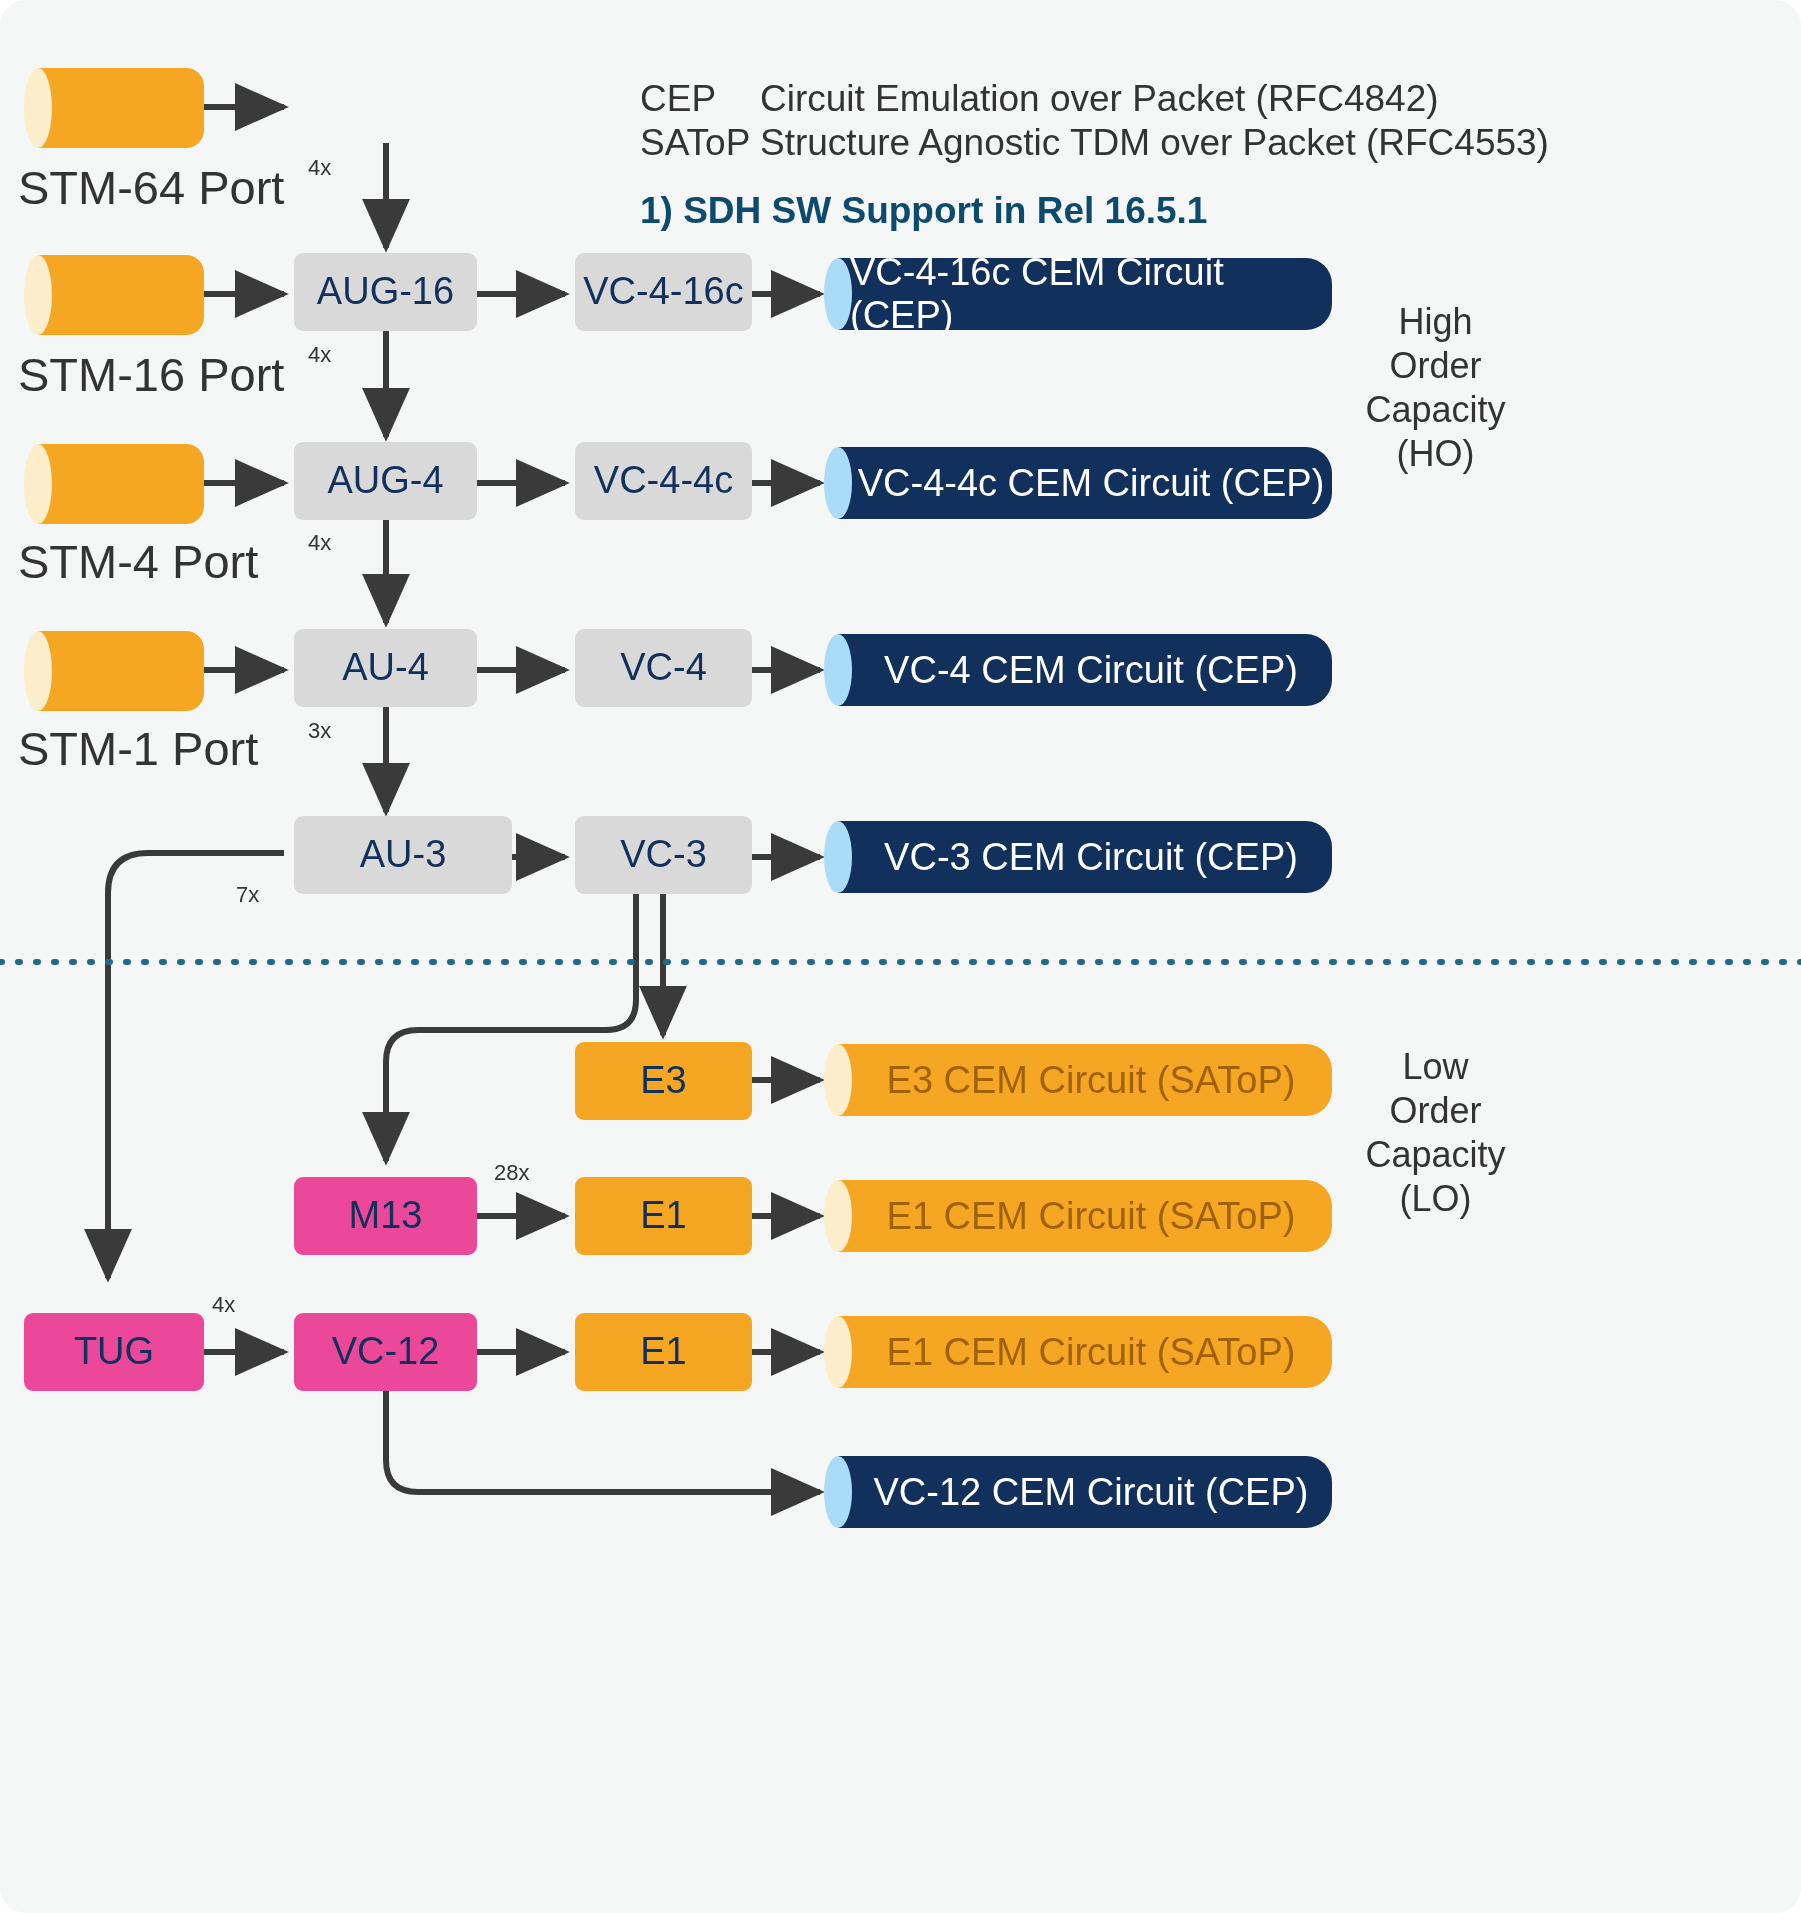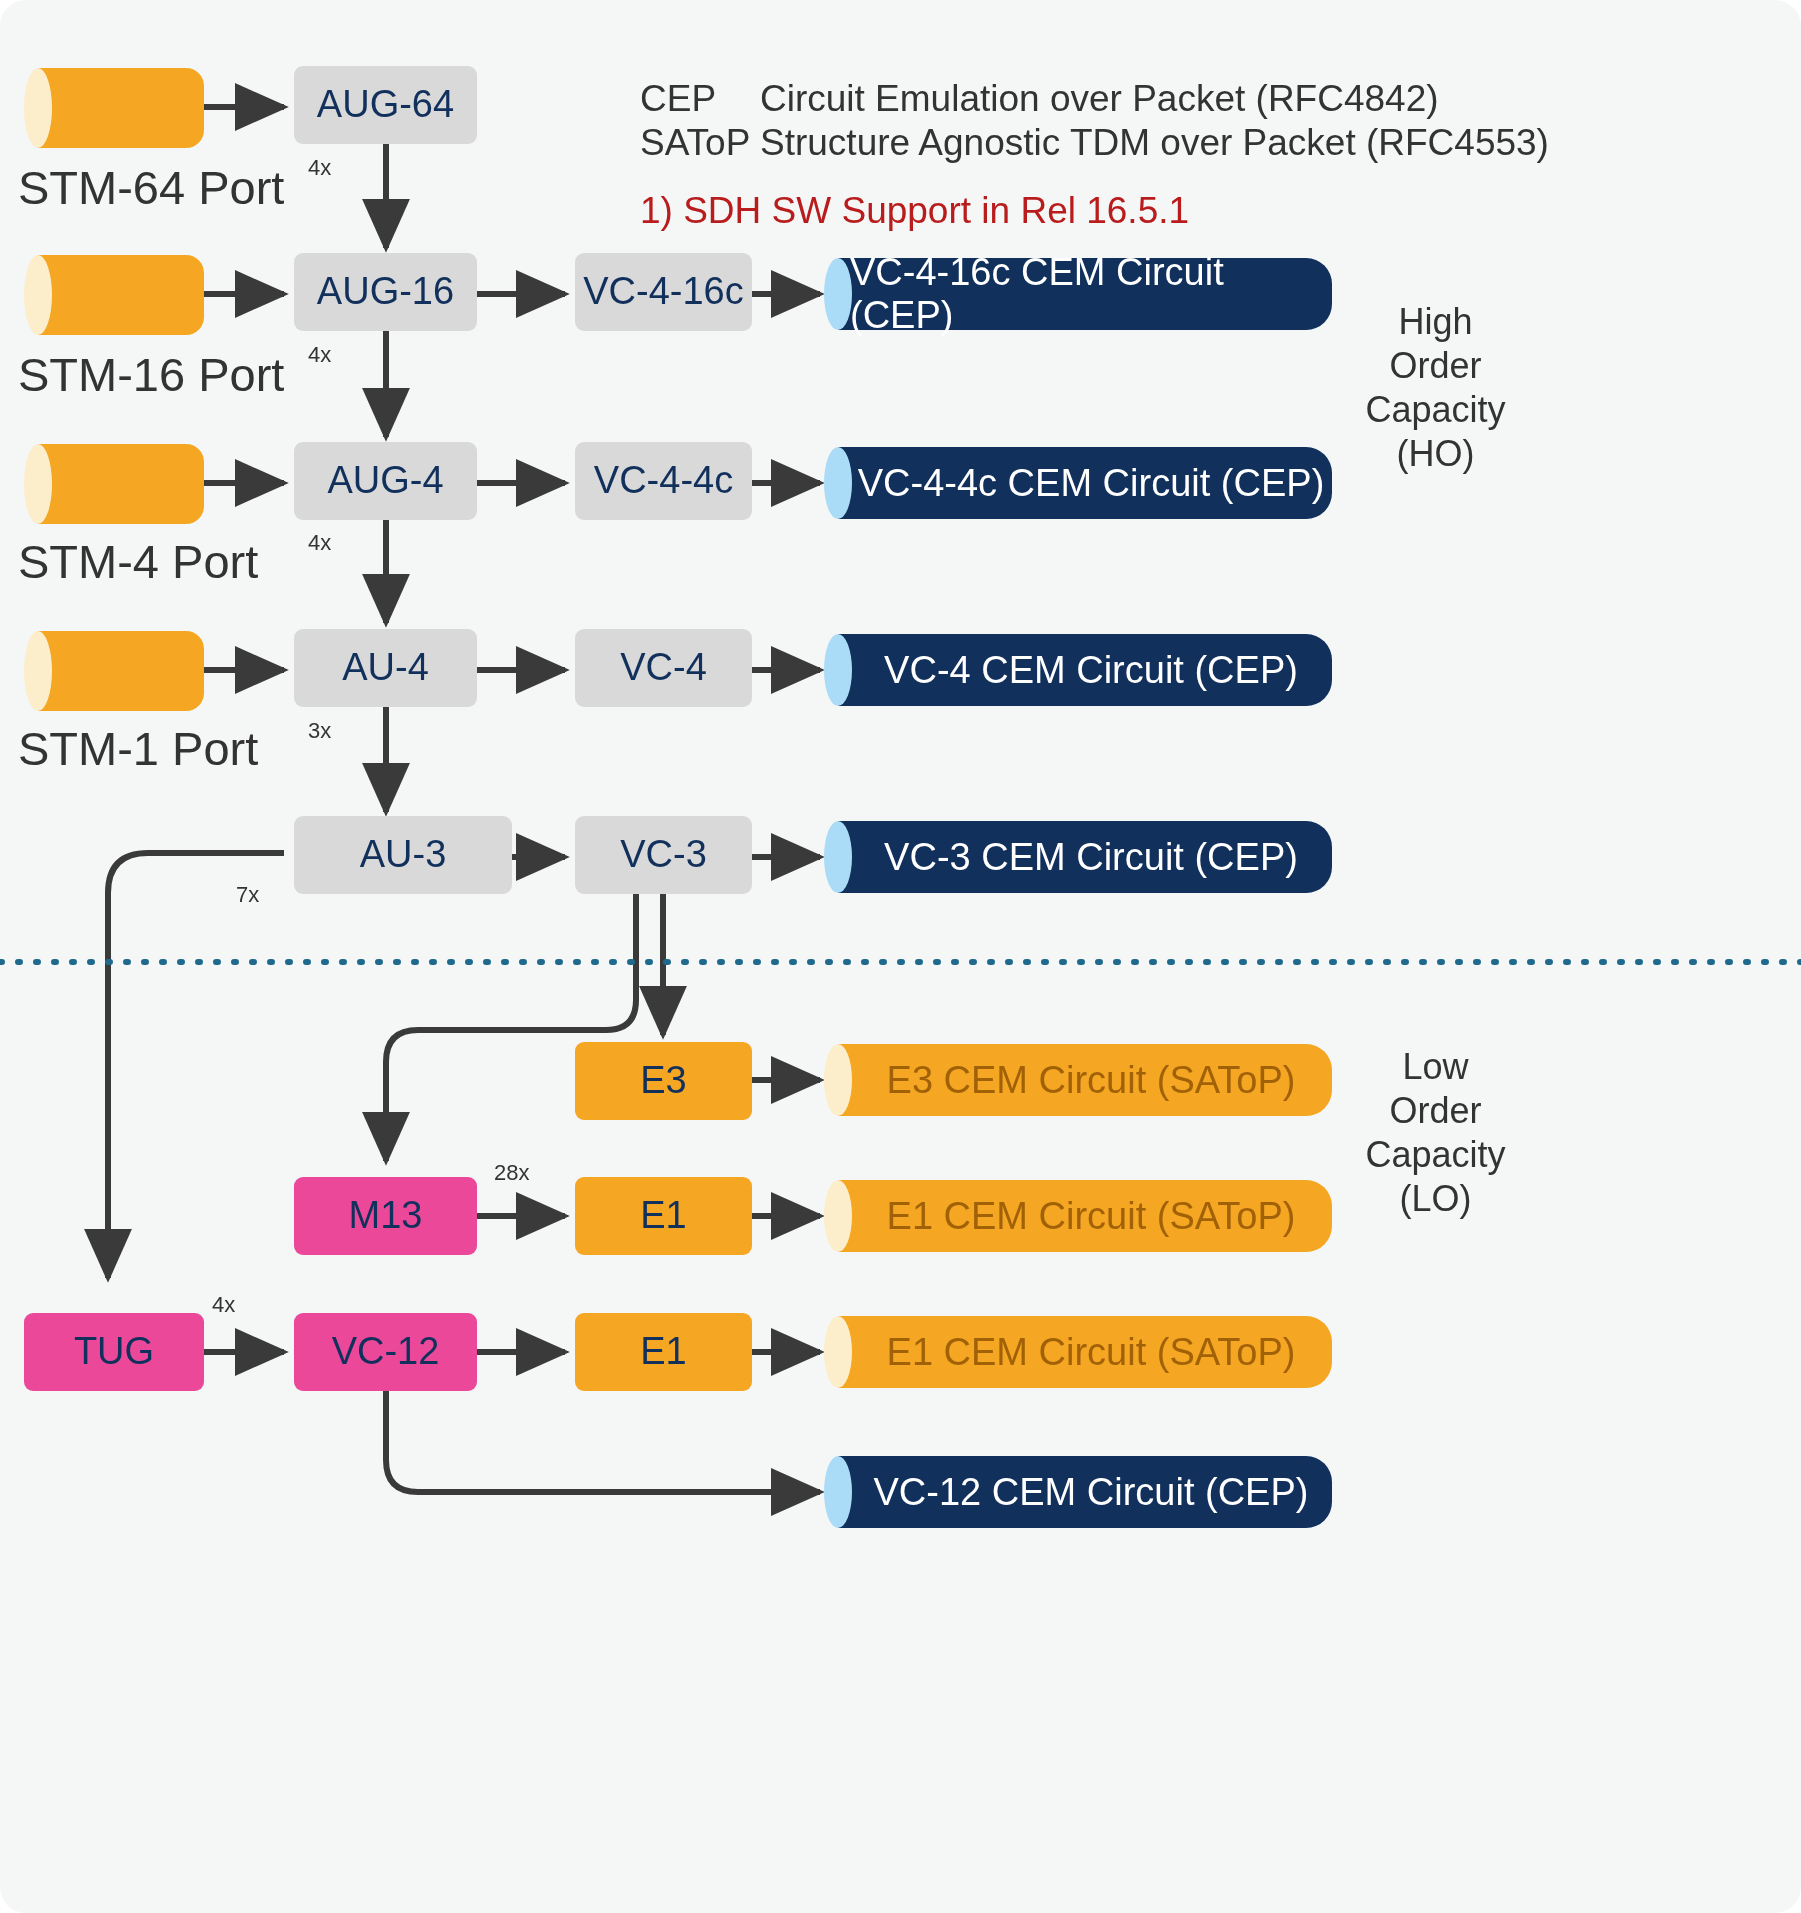--- a/index.html
+++ b/index.html
@@ -26,21 +26,21 @@
   .cyl.orange .cap{background:#fdeecb;}
   .cyl.orange .txt{color:#a16207;}
   .cyl.port .body{background:#f5a623;border-radius:0 18px 18px 0;}
   .cyl.port .cap{background:#fdeecb;}
 
   .lbl{position:absolute;color:#333333;font-size:47px;white-space:nowrap;}
   .lbl.mult{font-size:22px;}
   .lbl.stacked{white-space:normal;text-align:center;line-height:1.22;font-size:36px;}
 
   .legend{position:absolute;color:#333333;font-size:37px;white-space:nowrap;}
-  .legend.bold{font-weight:normal;font-size:37px;color:#b91c1c;}
+  .legend.bold{font-weight:bold;font-size:37px;color:#0c4a6e;}
 </style>
 </head>
 <body>
 
 <div id="root">
 
   <svg id="svg-layer" viewBox="0 0 1801 1913">
     <defs>
       <marker id="ah" markerWidth="9" markerHeight="8" refX="8.2" refY="4" orient="auto" markerUnits="strokeWidth">
         <path d="M0,0 L9,4 L0,8 z" fill="#3a3a3a"></path>
@@ -114,21 +114,20 @@
     <div class="cap"></div>
   </div>
   <div class="lbl" style="left:18px;top:534px;">STM-4 Port</div>
 
   <div class="cyl port" style="left:24px;top:631px;width:180px;height:80px;">
     <div class="body"></div>
     <div class="cap"></div>
   </div>
   <div class="lbl" style="left:18px;top:721px;">STM-1 Port</div>
 
-  <div class="node gray" style="left:294px;top:66px;width:183px;height:78px;">AUG-64</div>
   <div class="node gray" style="left:294px;top:253px;width:183px;height:78px;">AUG-16</div>
   <div class="node gray" style="left:294px;top:442px;width:183px;height:78px;">AUG-4</div>
   <div class="node gray" style="left:294px;top:629px;width:183px;height:78px;">AU-4</div>
   <div class="node gray" style="left:294px;top:816px;width:218px;height:78px;">AU-3</div>
 
   <div class="lbl mult" style="left:308px;top:155px;">4x</div>
   <div class="lbl mult" style="left:308px;top:342px;">4x</div>
   <div class="lbl mult" style="left:308px;top:530px;">4x</div>
   <div class="lbl mult" style="left:308px;top:718px;">3x</div>
   <div class="lbl mult" style="left:236px;top:862px;margin-top:20px;">7x</div>

